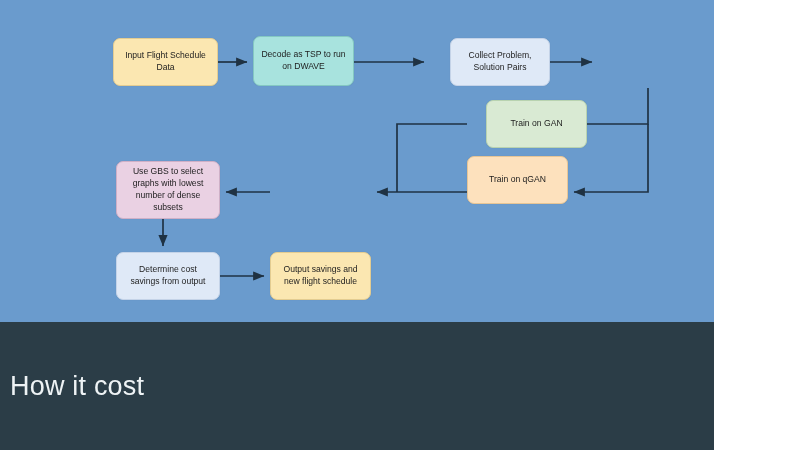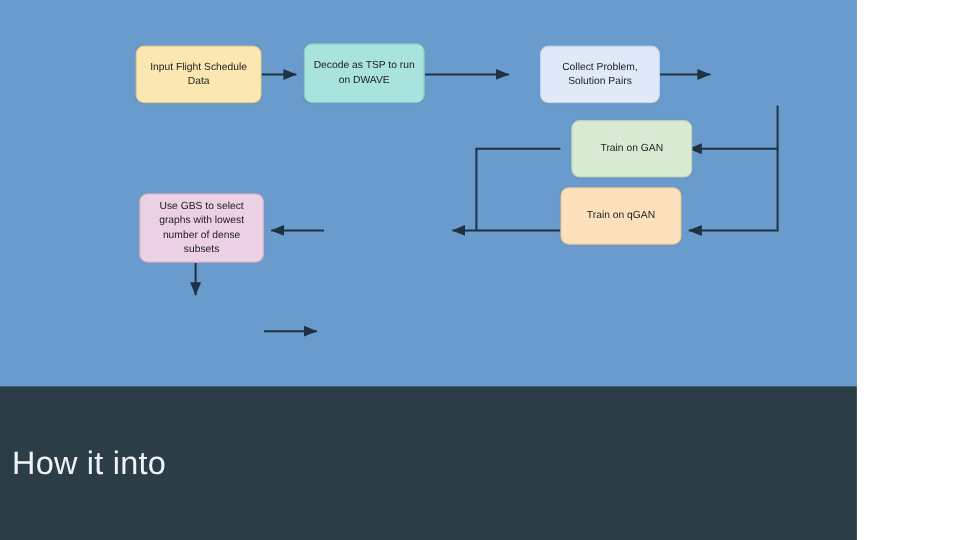--- a/index.html
+++ b/index.html
@@ -140,37 +140,45 @@
       <span>Decode as TSP to run
 on DWAVE</span>
     </div>
 
     <div class="node n-iceblue" style="left:430px; top:38px; width:100px; height:48px;margin-left:20px;">
       <span>Collect Problem,
 Solution Pairs</span>
     </div>
 
 
-    <div class="node n-green" style="left:476px; top:100px; width:101px; height:48px;justify-content:center;">
+    <div class="node n-green" style="left:486px; top:100px; width:101px; height:48px;justify-content:center;">
       <span>Train on GAN</span>
     </div>
 
     <div class="node n-peach" style="left:467px; top:156px; width:101px; height:48px;">
       <span>Train on qGAN</span>
     </div>
 
 
     <div class="node n-pink" style="left:116px; top:161px; width:104px; height:58px;align-items:center;">
       <span>Use GBS to select
 graphs with lowest
 number of dense
 subsets</span>
     </div>
 
+    <div class="node n-iceblue" style="left:116px; top:252px; width:104px; height:48px;">
+      <span>Determine cost
+savings from output</span>
+    </div>
 
+    <div class="node n-cream" style="left:270px; top:252px; width:101px; height:48px;">
+      <span>Output savings and
+new flight schedule</span>
+    </div>
 
   </div>
 
   <div class="footer">
-    <div class="footer-title">How it into</div>
+    <div class="footer-title">How it cost</div>
   </div>
 
 </div>
 
 </body></html>

